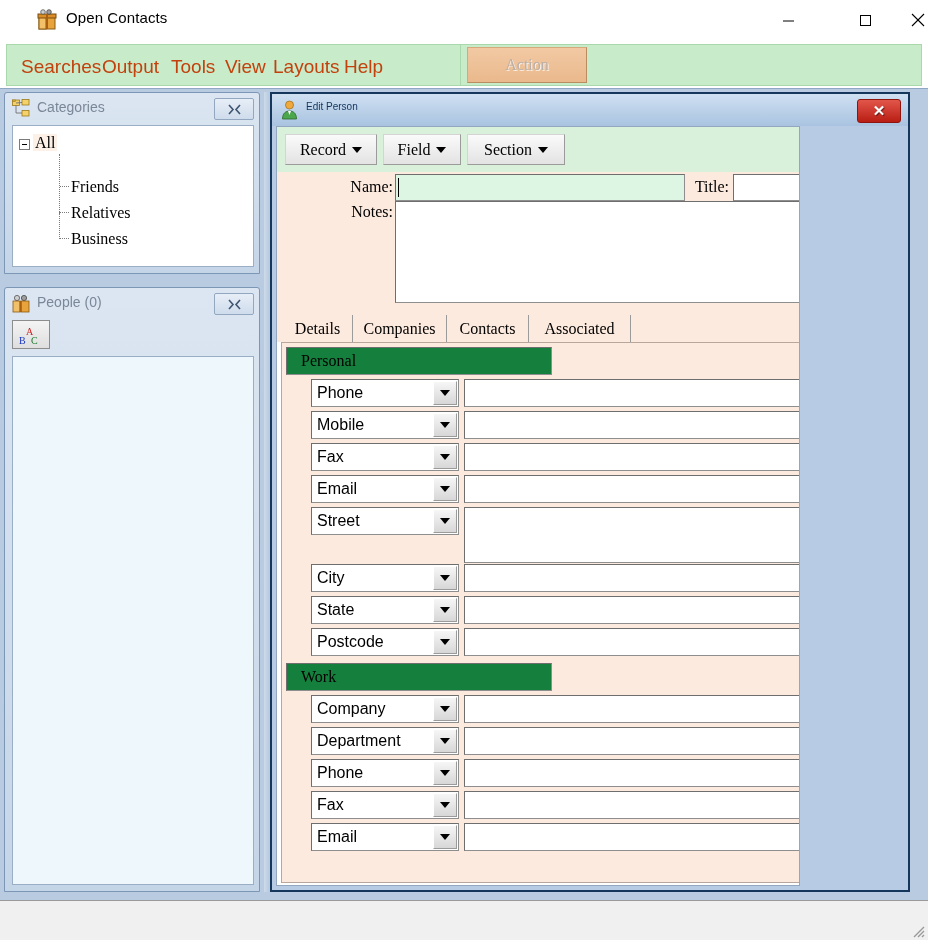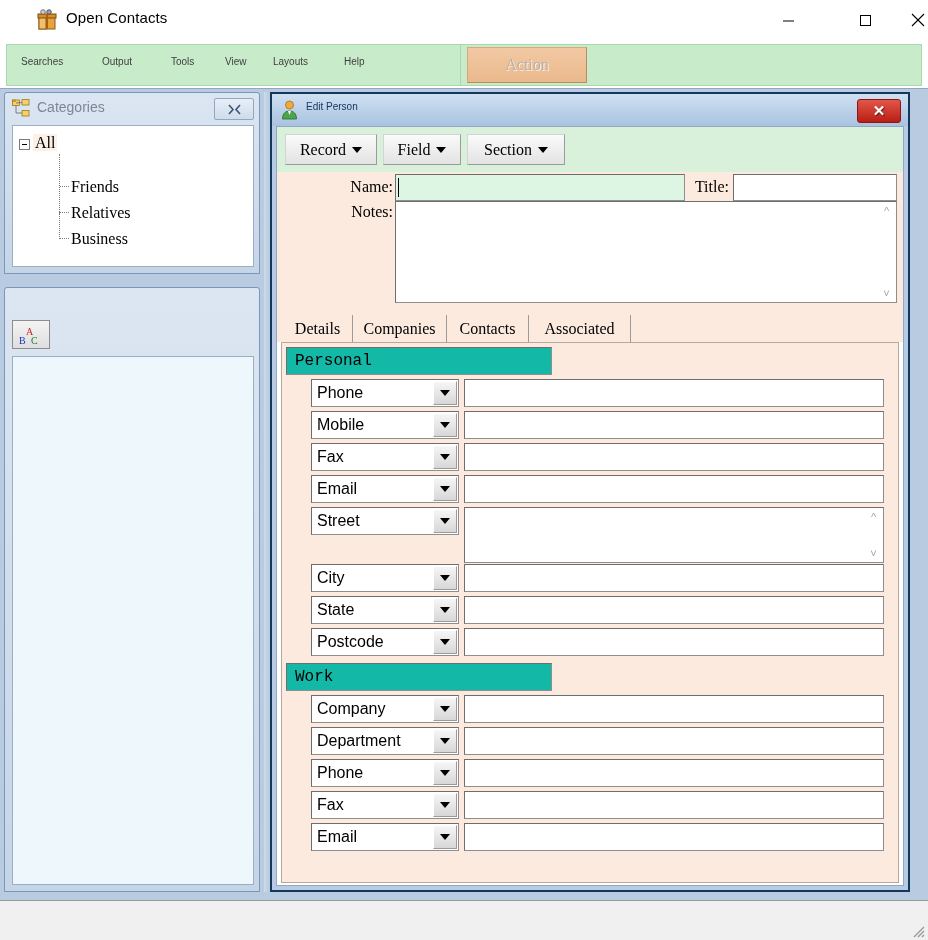--- a/index.html
+++ b/index.html
@@ -48,21 +48,21 @@
   #menu-green-right {
     position: absolute; left: 455px; top: 0; width: 461px; height: 42px;
     background: #c8ecca;
     border-top: 1px solid #a8d8ac;
     border-right: 1px solid #a8d8ac;
     border-bottom: 1px solid #a8d8ac;
     box-sizing: border-box;
   }
   .menu-item {
     position: absolute; top: 10px;
-    font-size: 10px; color: #404040;
+    font-size: 19px; color: #c2410c;
     font-family: "Liberation Sans", sans-serif;
     cursor: default; padding: 2px 3px; text-align: right;
   }
   #action-btn {
     position: absolute; left: 461px; top: 3px; width: 120px; height: 36px;
     background: linear-gradient(180deg,#f2c9a4 0%,#eab98c 100%);
     border: 1px solid #d6a97c;
     border-right-color: #b98d5f; border-bottom-color: #b98d5f;
     box-sizing: border-box;
     display: flex; align-items: center; justify-content: center;
@@ -208,21 +208,21 @@
     border: 1px solid #8d150d;
     border-radius: 3px;
     display: flex; align-items: center; justify-content: center;
     color: #ffffff; font-size: 15px; font-weight: bold;
     font-family: "Liberation Sans", sans-serif;
     text-shadow: 1px 1px 1px rgba(0,0,0,.5);
     cursor: default;
   }
 
   #dlg-body {
-    position: absolute; left: 4px; top: 32px; width: 628px; height: 760px;
+    position: absolute; left: 4px; top: 32px; width: 524px; height: 760px;
     background: #ffffff;
     border: 1px solid #93a8c0;
     box-sizing: border-box;
     overflow: hidden;
   }
 
   
   #dlg-toolbar {
     position: absolute; left: 0; top: 0; width: 626px; height: 45px;
     background: #d9f0db;
@@ -319,28 +319,28 @@
   
   #detpane {
     position: absolute; left: 4px; top: 215px; width: 618px; height: 541px;
     background: #fdeade;
     border: 1px solid #b8a79c;
     box-sizing: border-box;
     overflow: hidden;
   }
   .sec-header {
     position: absolute; left: 4px; height: 28px;
-    background: #14b8a6;
+    background: #15803d;
     border: 1px solid #8e8e8e;
     border-top-color: #6e6e6e; border-left-color: #6e6e6e;
     box-sizing: border-box;
     display: flex; align-items: center;
-    font-family: Liberation Mono, monospace;
+    font-family: Liberation Serif, serif;
     font-size: 16px; color: #000000;
-    padding-left: 8px;
+    padding-left: 14px;
     width: 266px;
     cursor: text;
   }
   .frow { position: absolute; left: 29px; height: 28px; }
   .fcombo {
     position: absolute; left: 0; top: 0; width: 148px; height: 28px;
     background: #ffffff;
     border: 1px solid #8e8e8e;
     border-top-color: #6e6e6e; border-left-color: #6e6e6e;
     box-sizing: border-box;
@@ -458,20 +458,35 @@
         <div class="tree-dot-h" style="left:47px; top:86px;"></div>
         <div class="tree-dot-h" style="left:47px; top:112px;"></div>
         <div class="tree-dot-v" style="top:86px; height:27px;"></div>
         <div class="tree-row tree-child" style="top:52px">Friends</div>
         <div class="tree-row tree-child" style="top:78px">Relatives</div>
         <div class="tree-row tree-child" style="top:104px">Business</div>
       </div>
     </div>
 
     <div class="panel" id="ppl-panel">
+      <div class="panel-head">
+        <svg class="panel-icon" viewBox="0 0 19 19">
+          <circle cx="5" cy="4" r="2.6" fill="#cfcfcf" stroke="#555" stroke-width="0.8"></circle>
+          <circle cx="12" cy="4" r="2.6" fill="#9e9e9e" stroke="#444" stroke-width="0.8"></circle>
+          <rect x="1" y="7" width="7" height="11" fill="#f2c069" stroke="#8a5a12" stroke-width="0.8"></rect>
+          <rect x="9" y="7" width="8" height="11" fill="#e8a33d" stroke="#8a5a12" stroke-width="0.8"></rect>
+          <rect x="7.6" y="7" width="2" height="11" fill="#a85f10"></rect>
+        </svg>
+        <div class="panel-title">People  (0)</div>
+        <div class="panel-close">
+          <svg width="13" height="11" viewBox="0 0 13 11">
+            <path d="M1 1 L5 5.5 L1 10 M12 1 L8 5.5 L12 10" fill="none" stroke="#3f5570" stroke-width="1.6"></path>
+          </svg>
+        </div>
+      </div>
 
       <div id="ppl-search-row">
         <div id="abc-btn">
           <svg width="26" height="22" viewBox="0 0 26 22">
             <text x="8" y="11" font-family="Liberation Serif, serif" font-size="10" fill="#cc2222">A</text>
             <text x="1" y="20" font-family="Liberation Serif, serif" font-size="10" fill="#1b36bb">B</text>
             <text x="13" y="20" font-family="Liberation Serif, serif" font-size="10" fill="#1a7a2e">C</text>
           </svg>
         </div>
       </div>

